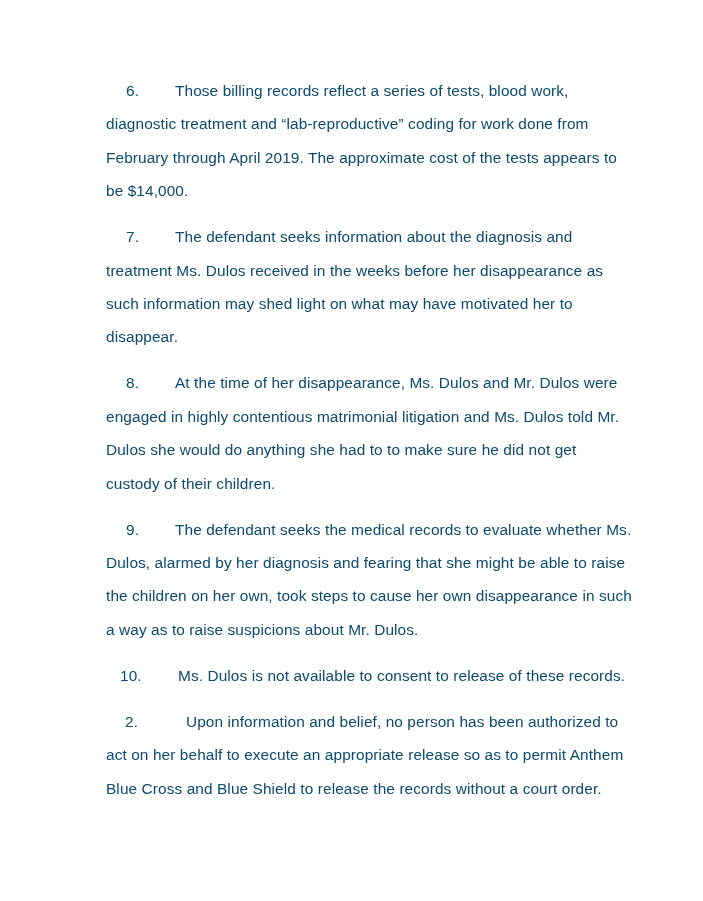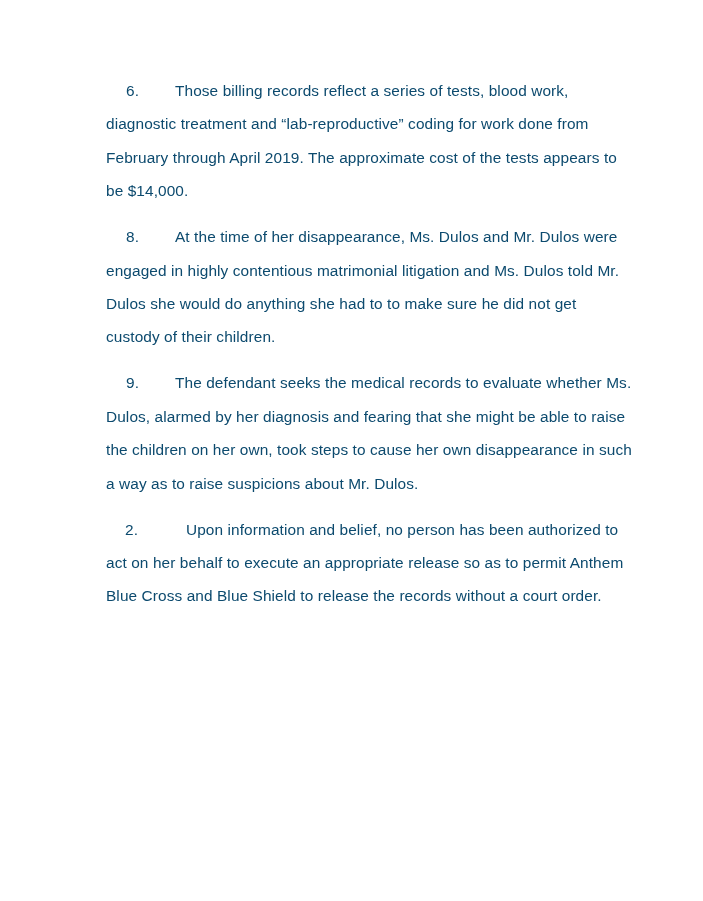--- a/index.html
+++ b/index.html
@@ -39,17 +39,19 @@
     box-sizing: border-box;
     
   }
 </style>
 </head>
 <body>
 
 <div class="page">
   <div class="content" style="color: #0c4a6e;">
       <p class="para"><span class="marker" style="width: 69px; padding-left: 20px;">6.</span><span>Those billing records reflect a series of tests, blood work, diagnostic treatment and “lab-reproductive” coding for work done from February through April 2019. The approximate cost of the tests appears to be $14,000.</span></p>
+      <p class="para"><span class="marker" style="width: 69px; padding-left: 20px;">7.</span><span>The defendant seeks information about the diagnosis and treatment Ms. Dulos received in the weeks before her disappearance as such information may shed light on what may have motivated her to disappear.</span></p>
       <p class="para"><span class="marker" style="width: 69px; padding-left: 20px;">8.</span><span>At the time of her disappearance, Ms. Dulos and Mr. Dulos were engaged in highly contentious matrimonial litigation and Ms. Dulos told Mr. Dulos she would do anything she had to to make sure he did not get custody of their children.</span></p>
       <p class="para"><span class="marker" style="width: 69px; padding-left: 20px;">9.</span><span>The defendant seeks the medical records to evaluate whether Ms. Dulos, alarmed by her diagnosis and fearing that she might be able to raise the children on her own, took steps to cause her own disappearance in such a way as to raise suspicions about Mr. Dulos.</span></p>
+      <p class="para"><span class="marker" style="width: 72px; padding-left: 14px;">10.</span><span>Ms. Dulos is not available to consent to release of these records.</span></p>
       <p class="para"><span class="marker" style="width: 80px; padding-left: 19px;">2.</span><span>Upon information and belief, no person has been authorized to act on her behalf to execute an appropriate release so as to permit Anthem Blue Cross and Blue Shield to release the records without a court order.</span></p>
     </div>
 </div>
 
 </body></html>

